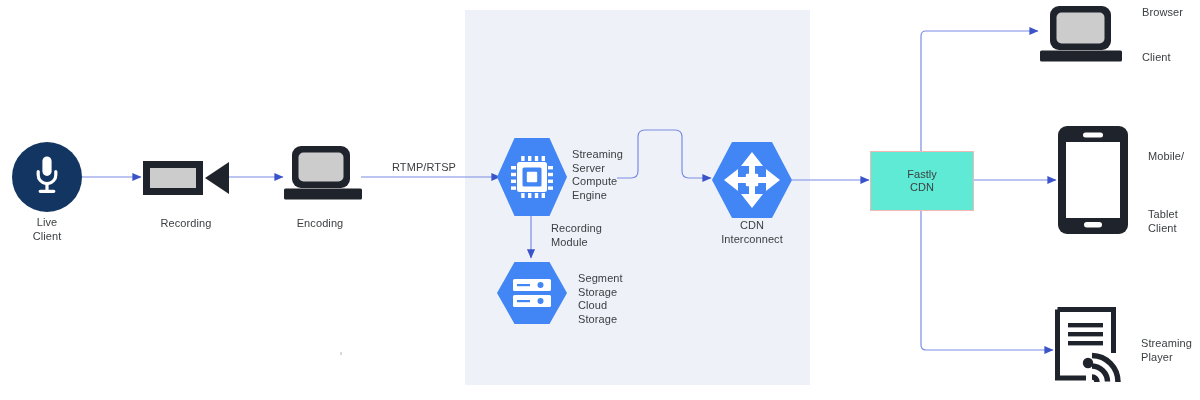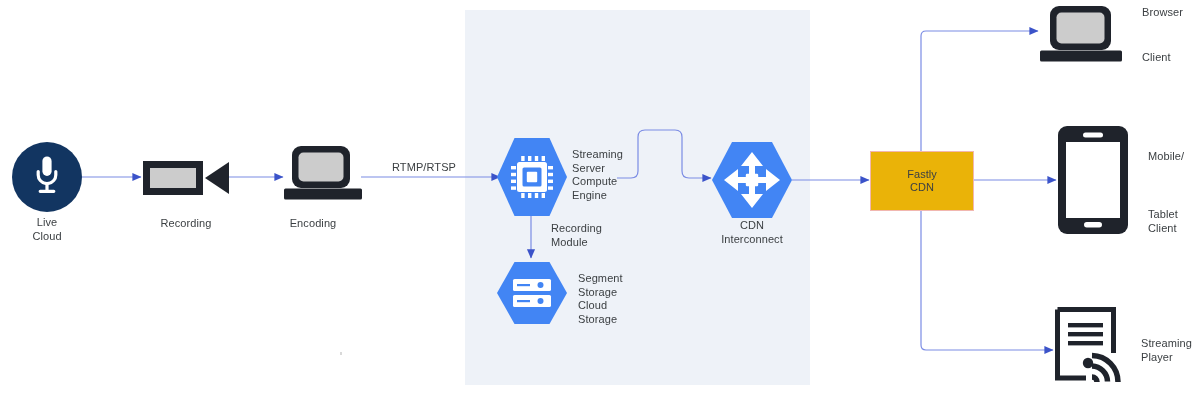--- a/index.html
+++ b/index.html
@@ -12,21 +12,21 @@
   .abs{position:absolute;}
   .lbl{
     position:absolute;font-size:11px;line-height:13.5px;
     color:#3c4043;white-space:pre;letter-spacing:.1px;
   }
   .lbl.ctr{text-align:center;}
   .panel{
     position:absolute;background:#eef2f8;
   }
   .fastly{
-    position:absolute;background:#eab308;border:1px solid #f1b7b0;
+    position:absolute;background:#5eead4;border:1px solid #f1b7b0;
     box-sizing:border-box;display:flex;align-items:center;justify-content:center;
   }
   .fastly .t{
     font-size:11px;line-height:13.5px;text-align:center;color:#3c4043;white-space:pre;
   }
   svg{display:block;overflow:visible;}
   .dot{position:absolute;width:2px;height:3px;background:#d9d9d9;}
 </style>
 </head>
 <body>
@@ -67,39 +67,39 @@
   <svg class="abs" style="left:12px;top:142px;width:70px;height:70px;" viewBox="0 0 70 70">
     <circle cx="35" cy="35" r="35" fill="#123561"></circle>
     <g fill="#ffffff">
       <rect x="30.4" y="14.5" width="9.2" height="19.4" rx="4.6"></rect>
       <path d="M24.6,29.5 a1.6,1.6 0 0 1 3.2,0 v3.4 a7.2,7.2 0 0 0 14.4,0 v-3.4 a1.6,1.6 0 0 1 3.2,0
                v3.4 a10.4,10.4 0 0 1 -8.8,10.2 v4.6 h5.2 a1.6,1.6 0 0 1 0,3.2 h-13.6 a1.6,1.6 0 0 1 0,-3.2
                h5.2 v-4.6 a10.4,10.4 0 0 1 -8.8,-10.2 z"></path>
     </g>
   </svg>
   <div class="lbl ctr" style="left:12px;top:216px;width:70px;">Live
-Cloud</div>
+Client</div>
 
   <svg class="abs" style="left:143px;top:158px;width:86px;height:40px;" viewBox="0 0 86 40">
     <g>
       <rect x="0" y="3" width="60" height="34" fill="#1f232b"></rect>
       <rect x="7" y="10" width="46" height="20" fill="#cccccc"></rect>
       <path d="M62,20 L86,4 L86,36 z" fill="#1f232b"></path>
     </g>
   </svg>
   <div class="lbl ctr" style="left:126px;top:217px;width:120px;">Recording</div>
 
   <svg class="abs" style="left:284px;top:146px;width:78px;height:56px;" viewBox="0 0 78 56">
     <g>
       <rect x="8" y="0" width="58" height="42" rx="9" fill="#1f232b"></rect>
       <rect x="14.5" y="6.5" width="45" height="29" rx="5" fill="#cccccc"></rect>
       <rect x="0" y="42.5" width="78" height="11" rx="1.5" fill="#1f232b"></rect>
     </g>
   </svg>
-  <div class="lbl ctr" style="left:263px;top:217px;width:100px;">Encoding</div>
+  <div class="lbl ctr" style="left:270px;top:217px;width:100px;">Encoding</div>
 
   <div class="lbl ctr" style="left:364px;top:161px;width:120px;">RTMP/RTSP</div>
 
   <svg class="abs" style="left:497px;top:138px;width:70px;height:78px;" viewBox="0 0 70 78">
     <path d="M17.5,0 L52.5,0 L70,39 L52.5,78 L17.5,78 L0,39 z" fill="#4285f4"></path>
     <g fill="#ffffff">
       <rect x="20" y="24" width="30" height="30" rx="2.5"></rect>
       <rect x="14" y="28" width="5" height="3.4"></rect>
       <rect x="14" y="34.8" width="5" height="3.4"></rect>
       <rect x="14" y="41.6" width="5" height="3.4"></rect>

